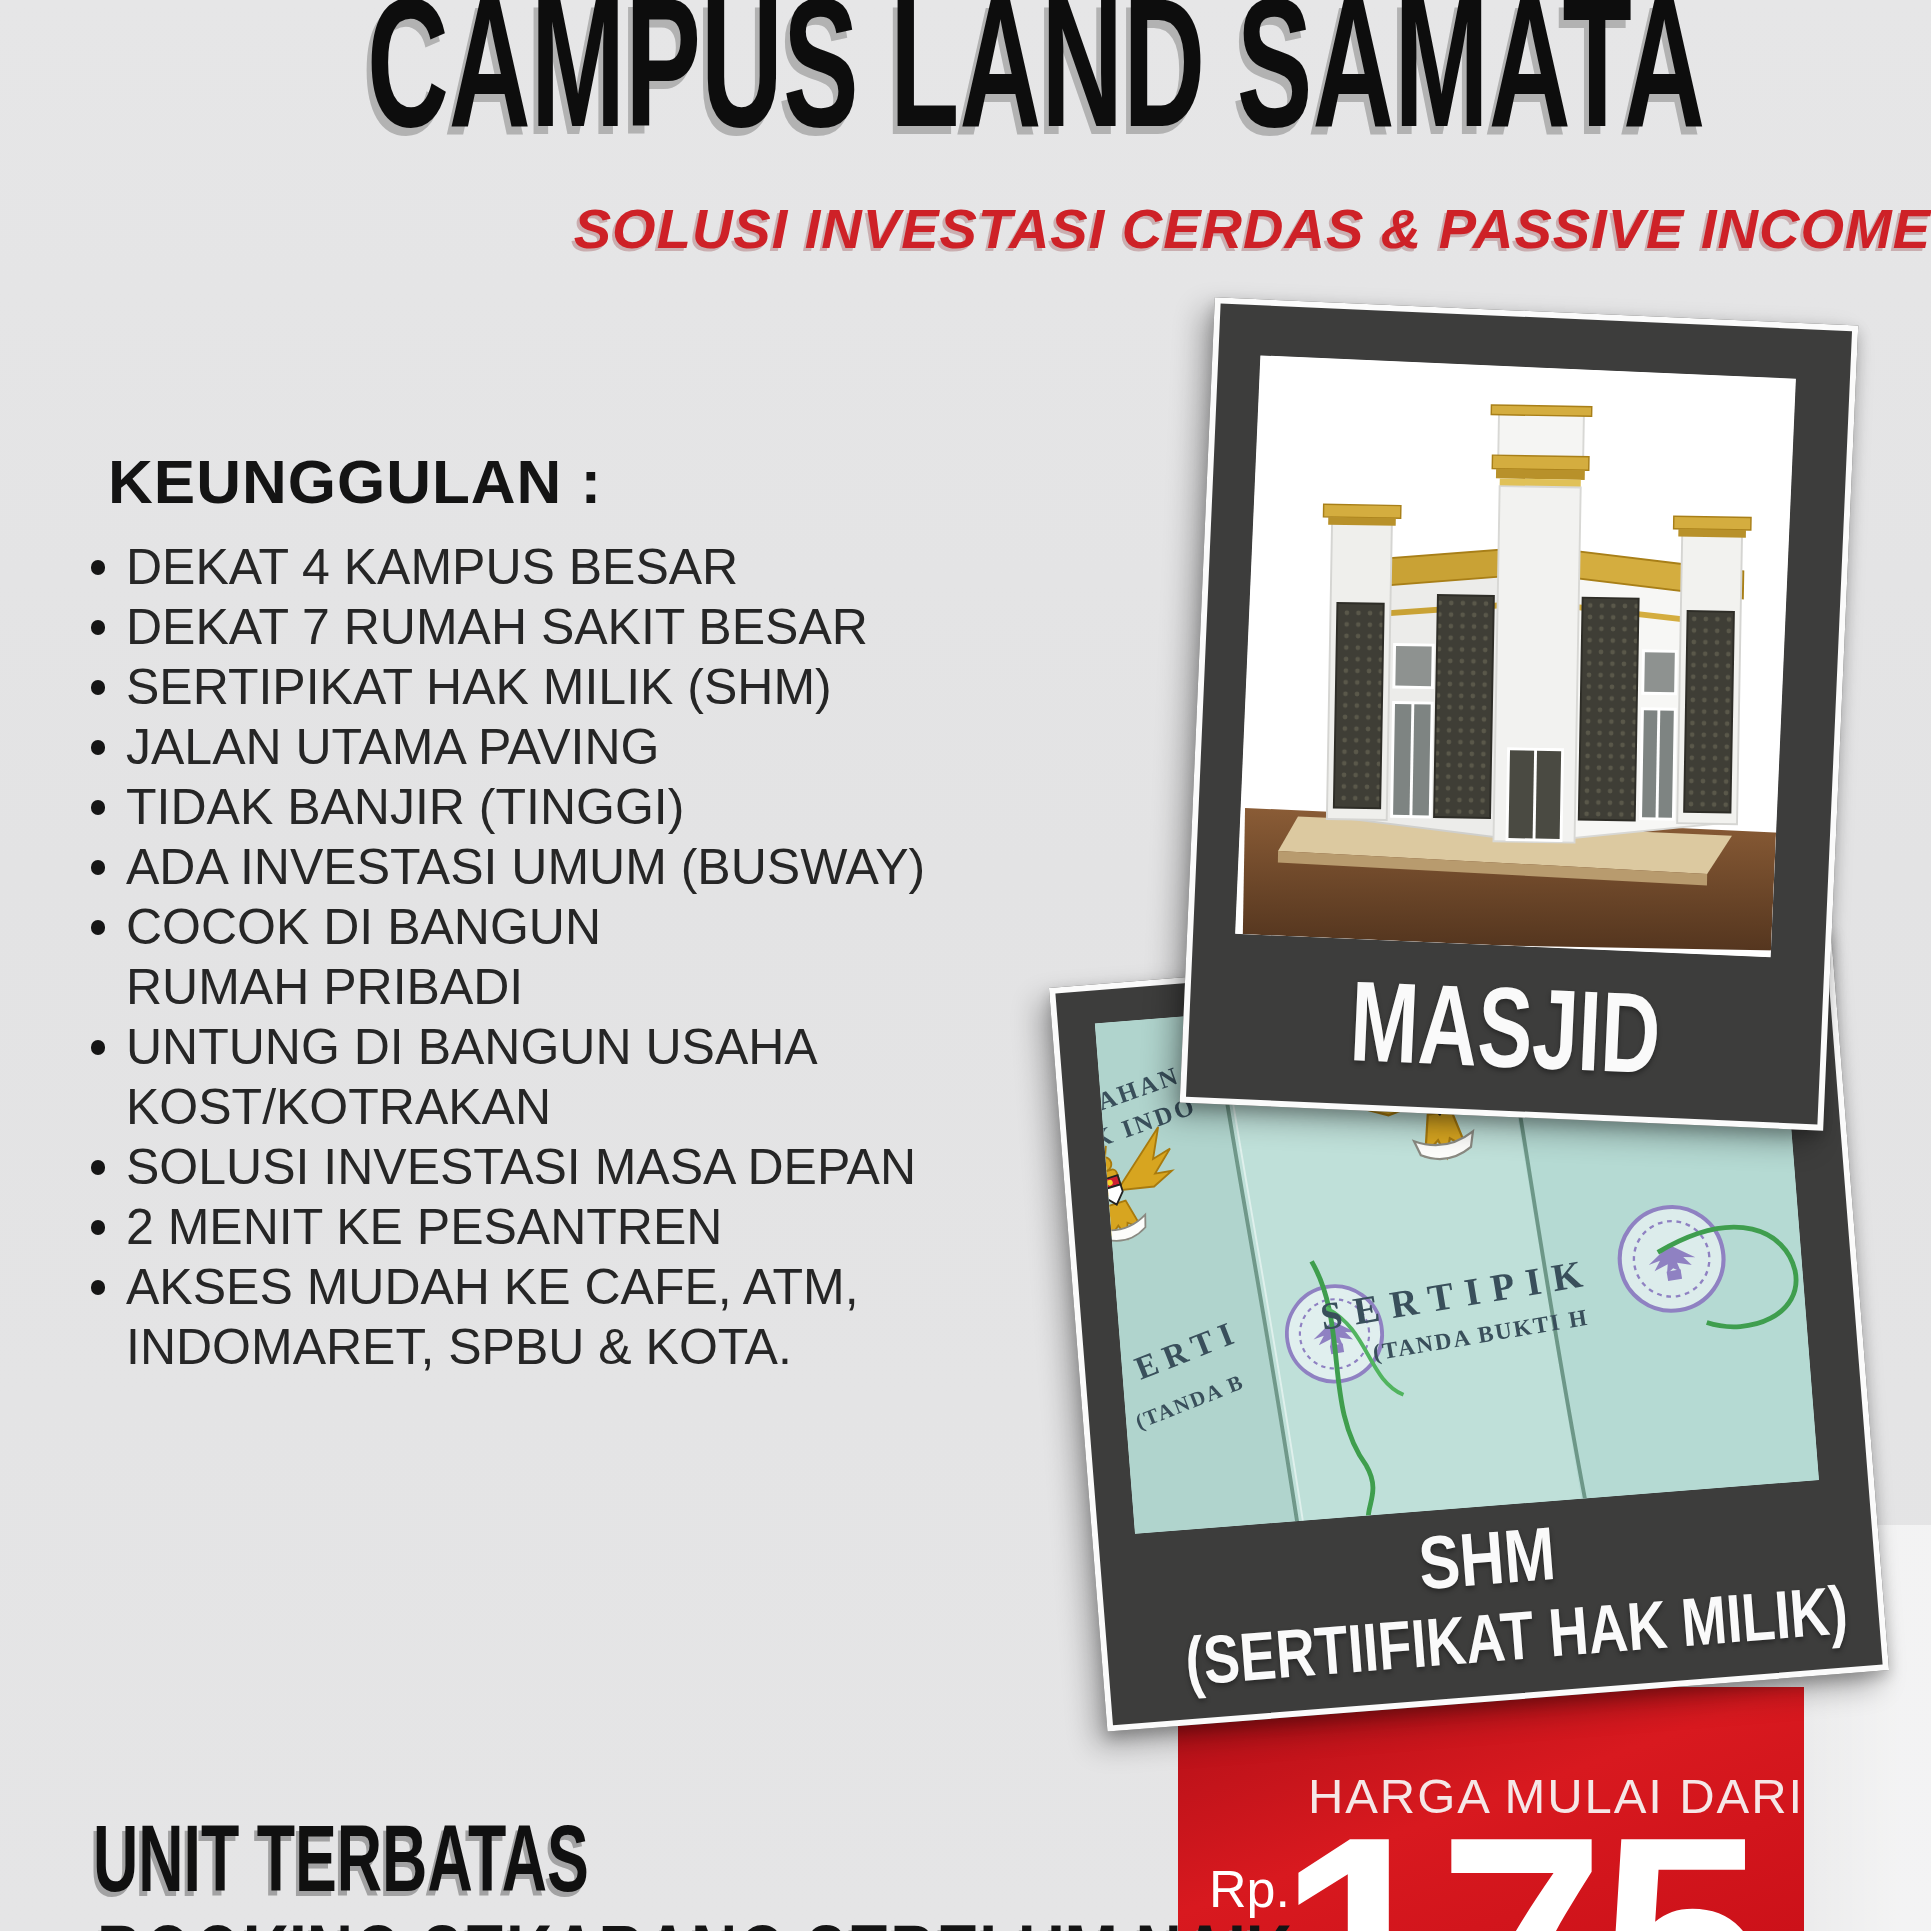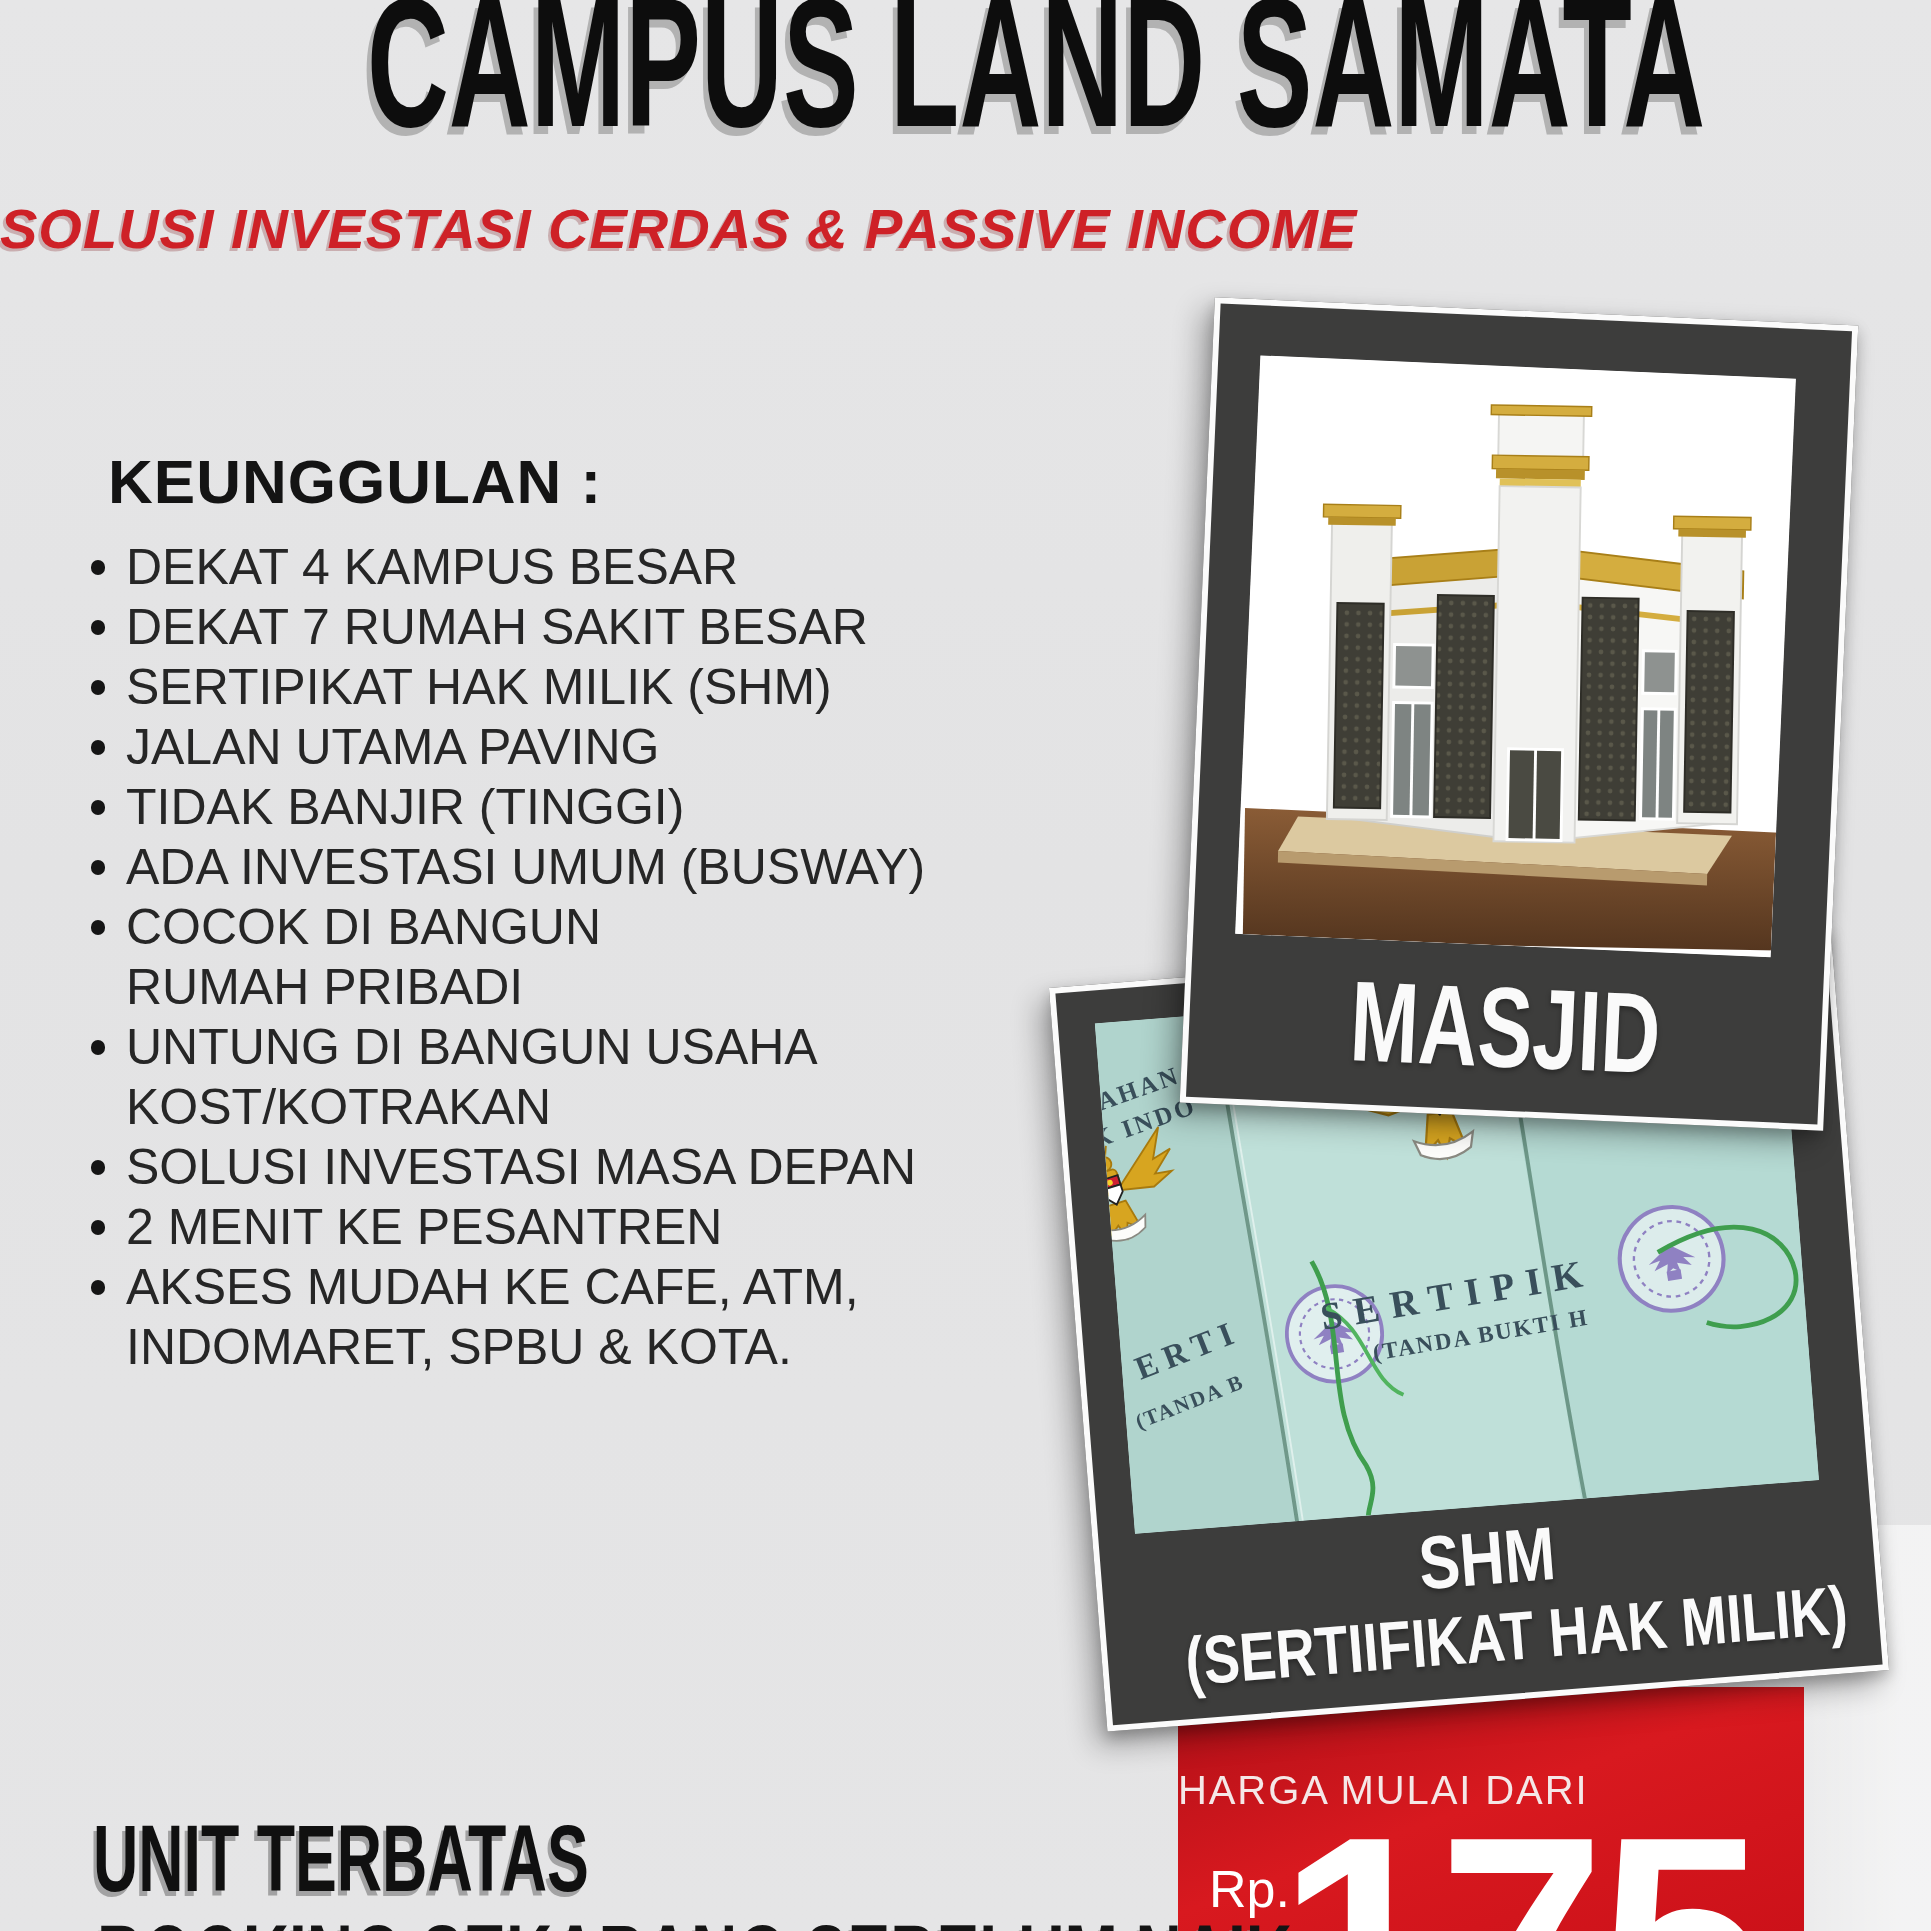--- a/index.html
+++ b/index.html
@@ -14,21 +14,21 @@
 
   
   .title{
     position:absolute;top:-29px;left:0;width:100%;text-align:center;z-index:4;
     font-size:183px;font-weight:700;line-height:1;color:#0d0d0d;white-space:nowrap;
     transform:scaleX(0.62);transform-origin:50% 0;
     text-shadow:-7.7px 7.7px 0 #b2b2b2;
     letter-spacing:0px;
   }
   .subtitle{
-    position:absolute;top:196px;left:0;width:100%;text-align:left;z-index:4;
+    position:absolute;top:196px;left:0;width:100%;text-align:right;z-index:4;
     font-size:56px;font-weight:700;font-style:italic;color:#ce2127;white-space:nowrap;
     text-shadow:-2.9px 2.9px 0 rgba(120,10,14,0.25);
     letter-spacing:1px;
   }
 
   
   .benefits-heading{
     position:absolute;left:108px;top:446px;z-index:4;
     font-size:62px;font-weight:700;color:#141414;letter-spacing:1px;white-space:nowrap;
   }
@@ -62,22 +62,22 @@
   .shm-polaroid .photo{left:37px;top:33px;width:686px;height:512px;background:#b7dad4;}
   .shm-label1{top:554px;font-size:75px;transform:scaleX(0.82);}
   .shm-label2{top:637px;font-size:68px;transform:scaleX(0.80);}
 
   
   .price-box{
     position:absolute;left:1178px;top:1687px;width:626px;height:244px;z-index:1;
     background:linear-gradient(160deg,#b00f17 0%,#d8191f 48%,#cc1119 100%);
   }
   .price-eyebrow{
-    position:absolute;top:81px;left:0;width:100%;text-align:left;
-    font-size:40px;color:#f5e7e7;letter-spacing:1.9px;white-space:nowrap;
+    position:absolute;top:81px;left:0;width:100%;text-align:right;
+    font-size:49px;color:#f5e7e7;letter-spacing:1.9px;white-space:nowrap;
   }
   .price-currency{position:absolute;left:31px;top:172px;font-size:52px;color:#ffffff;}
   .price-amount{
     position:absolute;left:100px;top:105px;font-size:299px;font-weight:700;color:#ffffff;
     line-height:1;letter-spacing:-5.8px;
   }
 
   
   .unit-headline{
     position:absolute;left:93px;top:1804px;z-index:4;

